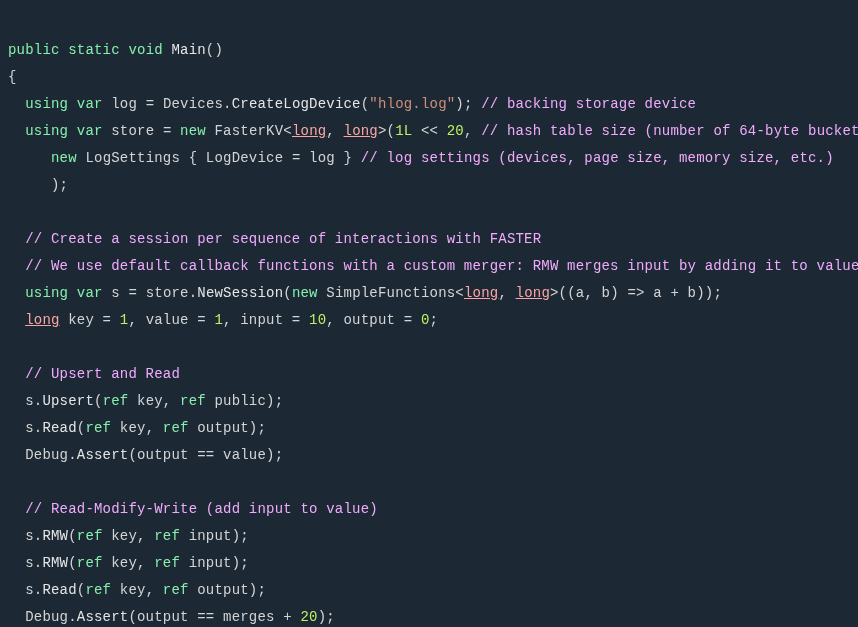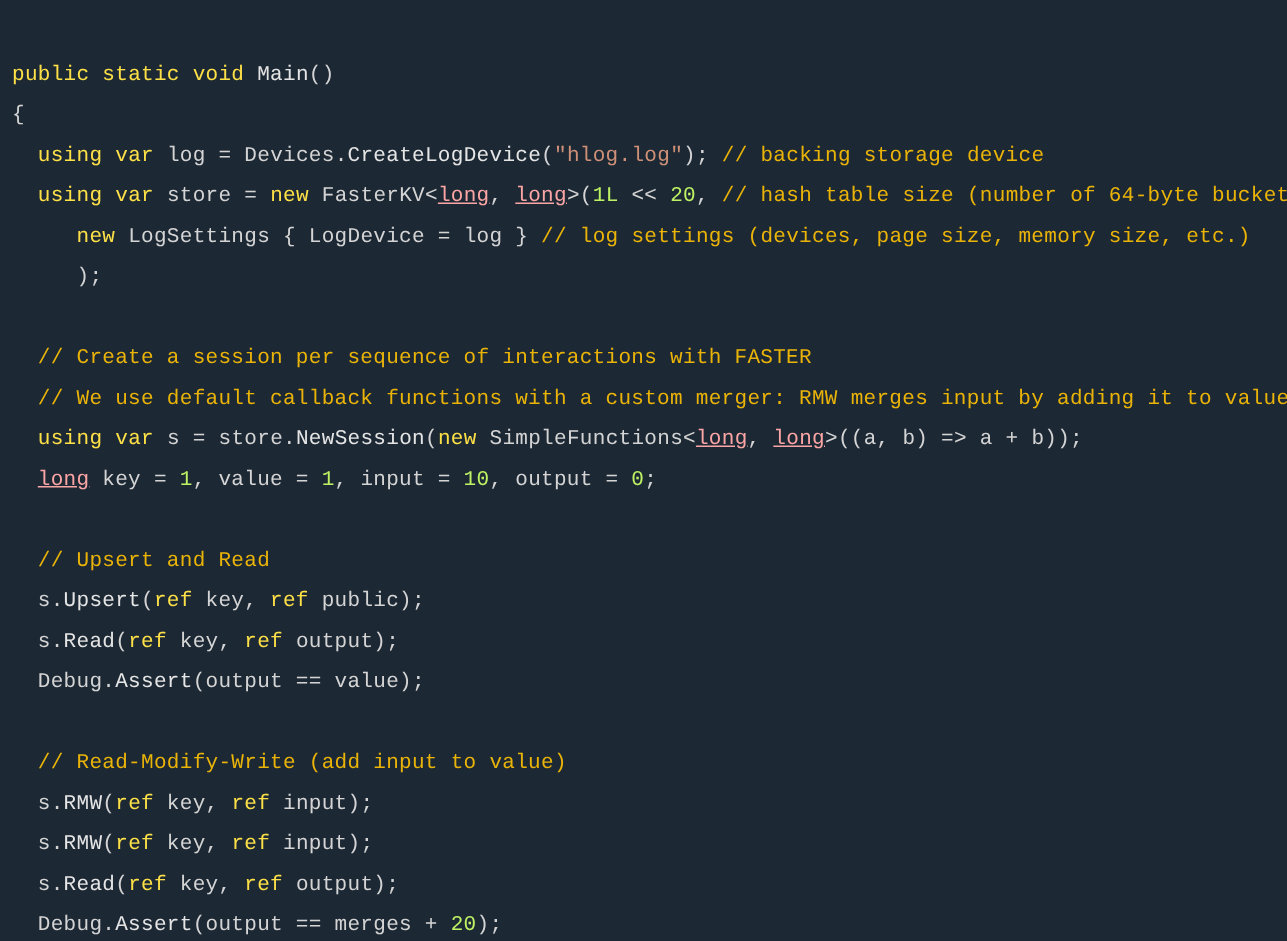--- a/index.html
+++ b/index.html
@@ -12,25 +12,25 @@
     color: #d4d4d4;
     width: 858px;
     height: 627px;
     box-sizing: border-box;
     overflow: hidden;
   }
   .code-block {
     white-space: pre;
     letter-spacing: 0.2px;
   }
-  .kw    { color: #fde047; }   
+  .kw    { color: #86efac; }   
   .fn    { color: #e5e5e5; }   
   .str   { color: #ce9178; }   
   .num   { color: #bef264; }   
-  .cmt   { color: #eab308; }   
+  .cmt   { color: #f0abfc; }   
   .pln   { color: #d4d4d4; }   
   .prim  { color: #fca5a5; text-decoration: underline; }   
 </style>
 </head>
 <body>
 
 <div class="code-block">
 <span><span class="kw">public</span> <span class="kw">static</span> <span class="kw">void</span> <span class="fn">Main</span><span class="pln">()</span></span>
 <span><span class="pln">{</span></span>
 <span>  <span class="kw">using</span> <span class="kw">var</span> <span class="pln">log</span> <span class="pln">=</span> <span class="pln">Devices.</span><span class="fn">CreateLogDevice</span><span class="pln">(</span><span class="str">"hlog.log"</span><span class="pln">);</span> <span class="cmt">// backing storage device</span></span>

